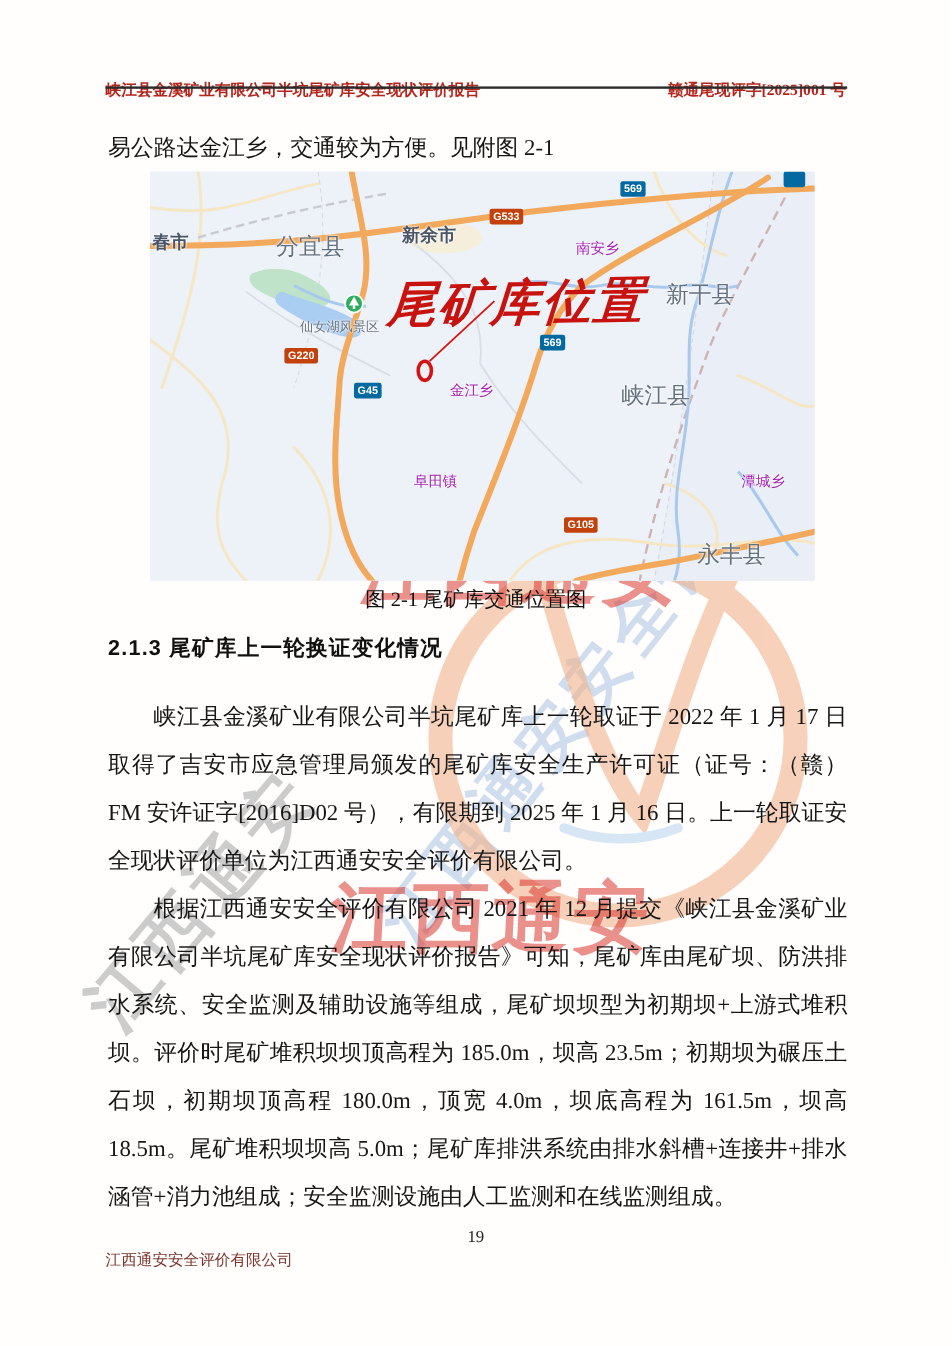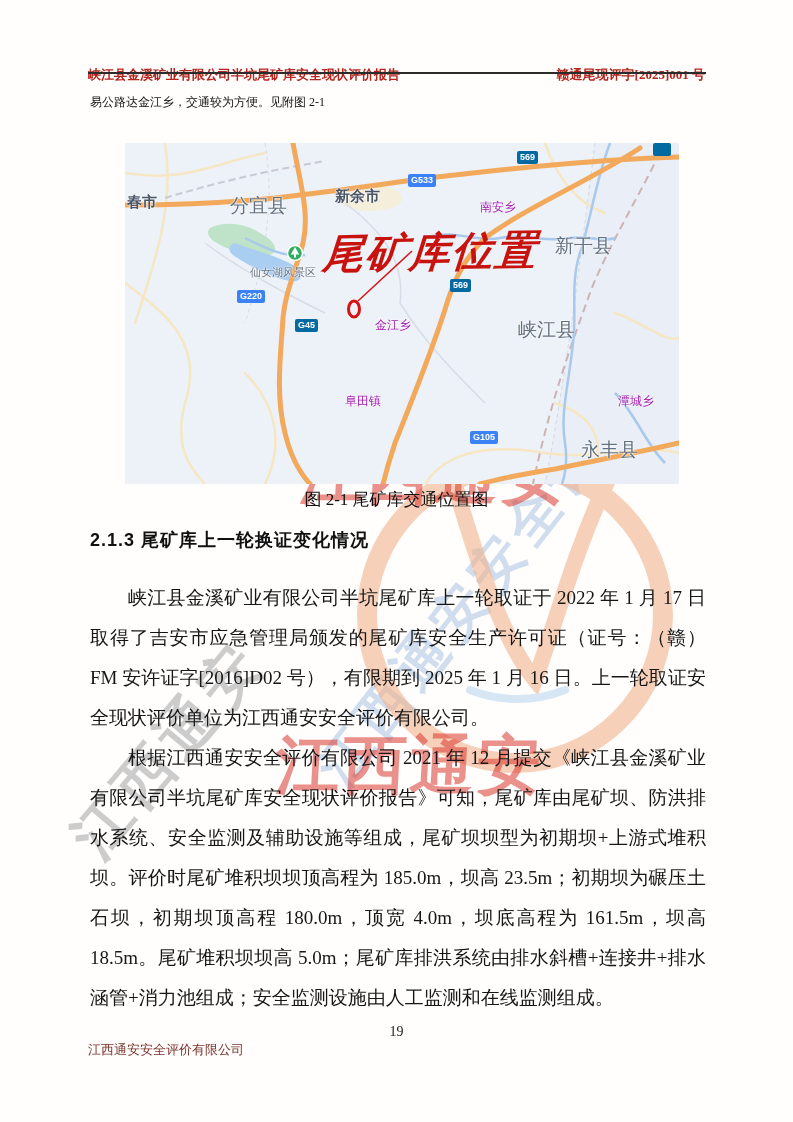--- a/index.html
+++ b/index.html
@@ -26,40 +26,40 @@
     color:rgba(128,168,214,0.38);transform:rotate(-52deg);transform-origin:0 50%;
     letter-spacing:7px;font-family:"Liberation Sans",sans-serif;
   }
   .wm-logo{position:absolute;left:350px;top:440px;opacity:.6;}
   
   .header{
     position:absolute;left:88px;right:88px;top:46px;display:flex;justify-content:space-between;
     font-size:13px;font-weight:bold;color:#b3261e;z-index:3;margin-top:20px;
   }
   .header-rule{position:absolute;left:88px;right:87px;top:72px;height:2px;background:#2b2b2b;z-index:3;}
-  .intro{position:absolute;left:90px;top:94px;margin:0;font-size:12px;z-index:3;}
+  .intro{position:absolute;left:90px;top:110px;margin:0;font-size:19px;z-index:3;}
   .page-number{position:absolute;left:0;right:0;top:1024px;text-align:center;font-size:14px;color:#222;z-index:3;}
   .footer-company{position:absolute;left:88px;top:1041px;font-size:13px;color:#7a342c;z-index:3;}
   
   .map{position:absolute;left:125px;top:143px;width:554px;height:341px;background:#edf1f8;z-index:2;overflow:hidden;}
   .map svg{position:absolute;left:0;top:0;}
   .map-overlay{position:absolute;inset:0;}
   .map-label{
     position:absolute;font-family:"Liberation Sans","DejaVu Sans",sans-serif;color:#707c8c;
     font-size:12px;white-space:nowrap;text-shadow:0 0 2px #fff,0 0 2px #fff;
   }
   .map-label.city{font-size:15px;color:#4a5568;font-weight:bold;}
   .map-label.county{font-size:19px;color:#63707f;font-family:Liberation Mono, monospace;}
   .map-label.town{font-size:12px;color:#a21caf;}
   .map-label.poi{font-size:11px;color:#68737f;}
   .map-badge{
     position:absolute;min-width:12px;height:13px;line-height:13px;padding:0 3px;border-radius:2px;
     font-family:"Liberation Sans",sans-serif;font-size:9px;font-weight:bold;color:#fff;text-align:center;
   }
-  .map-badge.red{background:#3b82f6;}
+  .map-badge.red{background:#c2410c;}
   .map-badge.green{background:#0369a1;}
   .map-annotation{
     position:absolute;left:198px;top:82px;font-size:41px;font-weight:bold;font-style:italic;
     color:#c8120e;letter-spacing:2px;white-space:nowrap;transform:skew(-4deg,-1deg);
     font-family:"Liberation Serif",serif;
   }
   
   .caption{position:absolute;left:0;right:0;top:488px;margin:0;text-align:center;font-size:17px;color:#111;z-index:3;}
   .section-heading{
     position:absolute;left:90px;top:528px;margin:0;font-size:18px;font-weight:bold;color:#101010;
@@ -166,21 +166,21 @@
         <span class="map-label poi" style="left: 125px; top: 122px;">仙女湖风景区</span>
 
         <span class="map-label town" style="left: 250px; top: 174px;">金江乡</span>
 
         <span class="map-label county" style="left: 393px; top: 174px;">峡江县</span>
 
         <span class="map-label town" style="left: 220px; top: 250px;">阜田镇</span>
 
         <span class="map-label town" style="left: 476px; top: 250px; margin-left: 17px;">潭城乡</span>
 
-        <span class="map-label county" style="left: 456px; top: 294px;">永丰县</span>
+        <span class="map-label county" style="left: 456px; top: 306px;">永丰县</span>
       </div>
     <div class="map-overlay">
 
         <span class="map-badge red" style="left: 283px; top: 31px;">G533</span>
 
         <span class="map-badge green" style="left: 392px; top: 8px;">569</span>
 
         <span class="map-badge green" style="left: 528px; top: 0px;"></span>
 
         <span class="map-badge green" style="left: 325px; top: 136px;">569</span>

